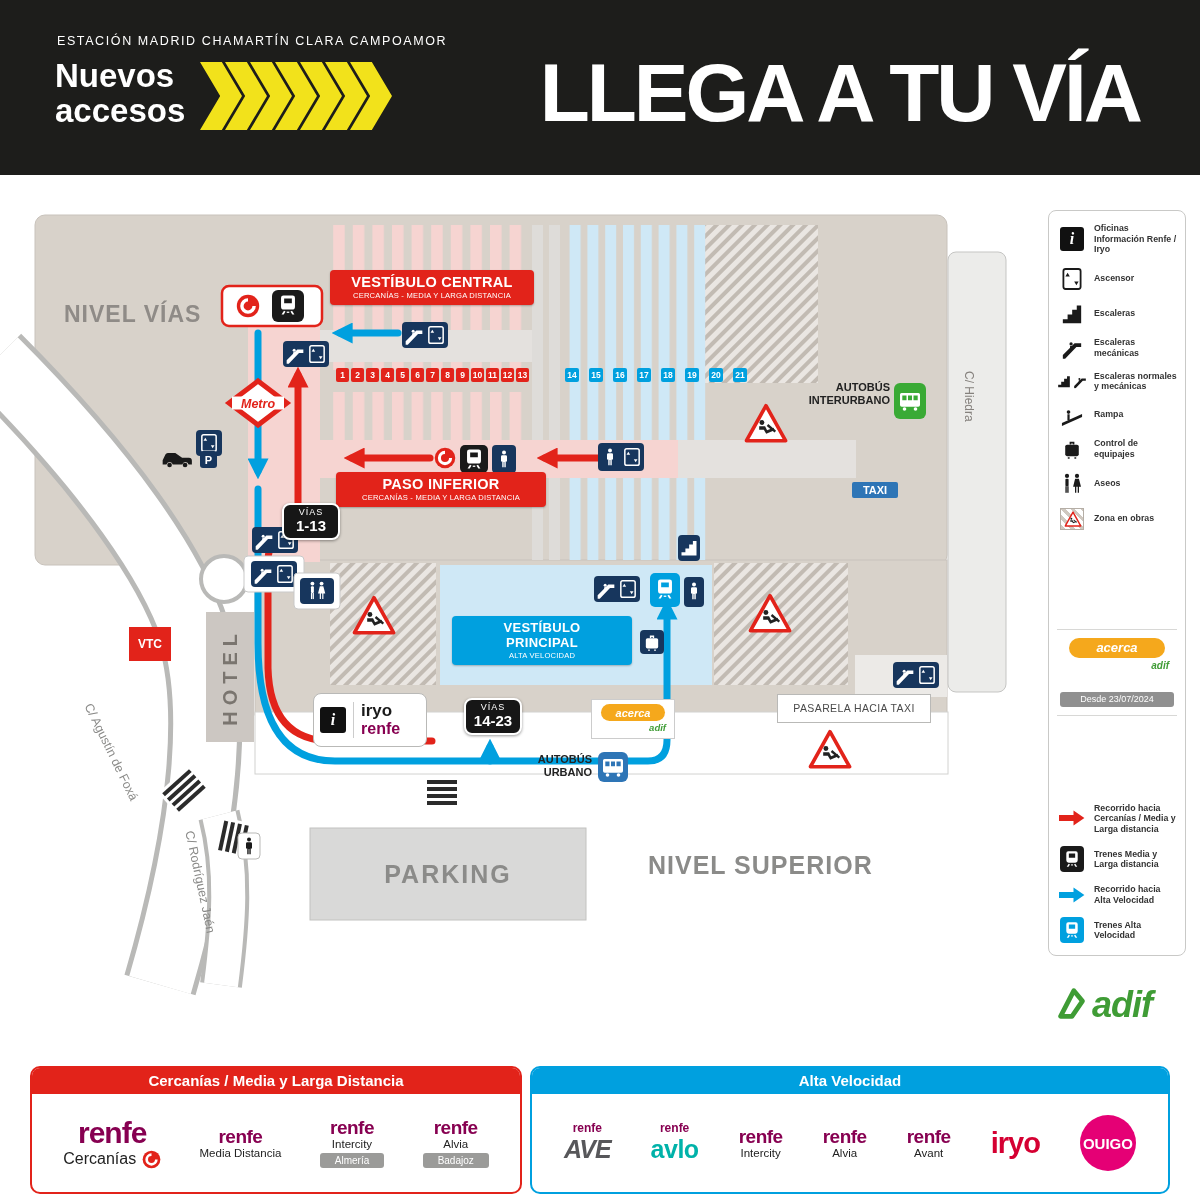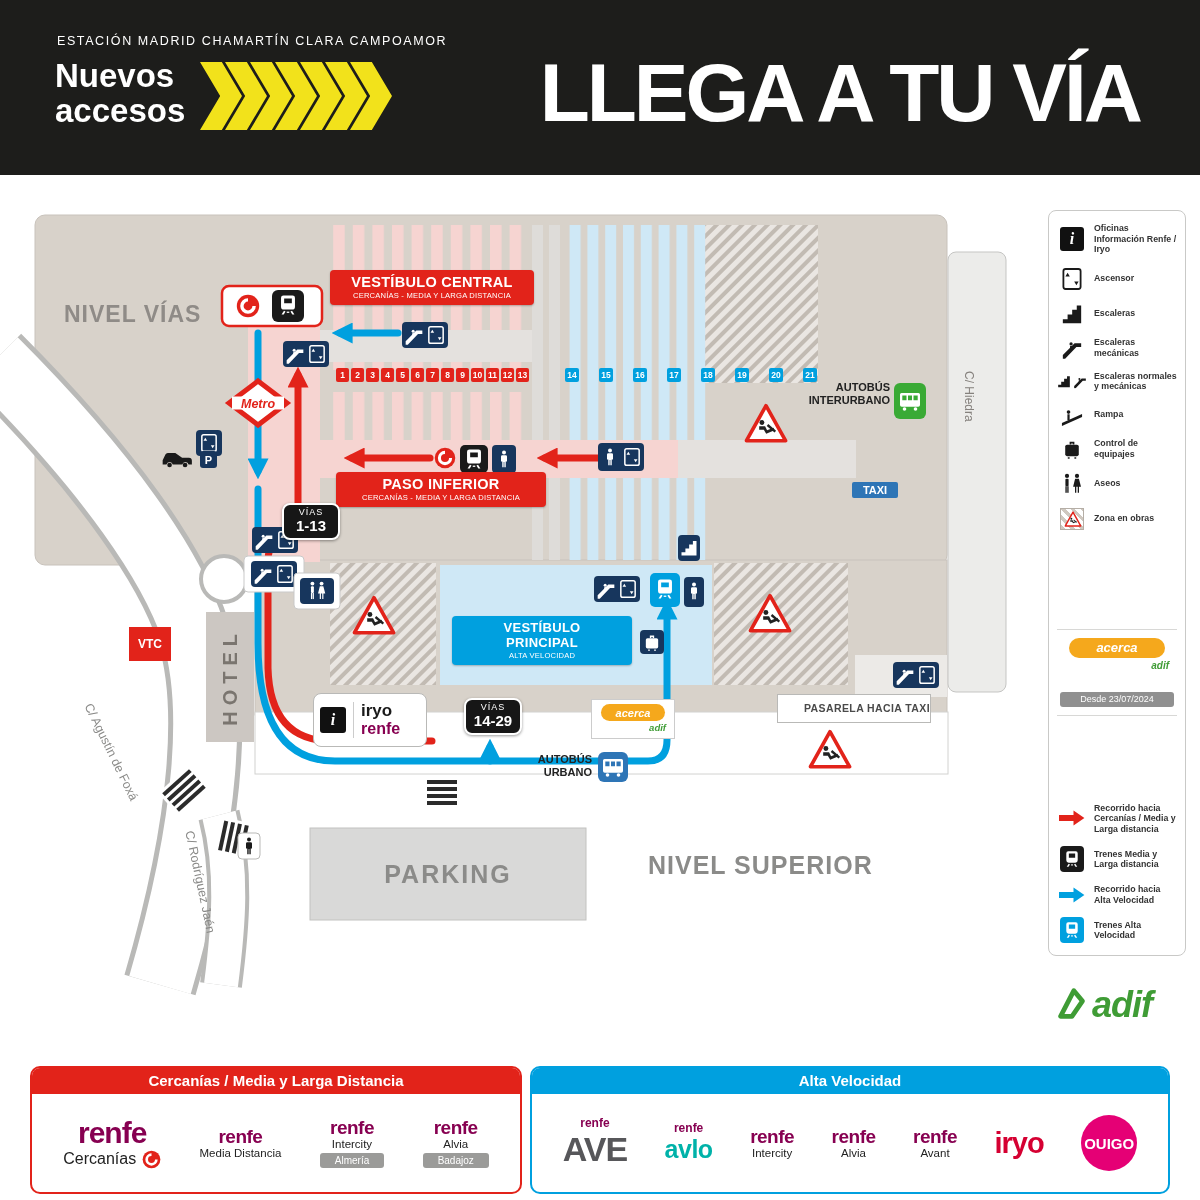--- a/index.html
+++ b/index.html
@@ -25,21 +25,21 @@
   .badge-red{background:var(--red,#e2231a)}
   .badge-blue{background:var(--blue,#00a0df)}
   .badge-red .t,.badge-blue .t{font-size:14.5px;font-weight:bold;letter-spacing:.3px}
   .badge-red .s,.badge-blue .s{font-size:7.6px;margin-top:1px;letter-spacing:.2px}
   .vias-box{position:absolute;width:58px;background:#161616;border:2px solid #fff;border-radius:8px;color:#fff;text-align:center;padding:2px 0 4px;box-shadow:0 1px 3px rgba(0,0,0,.4)}
   .vias-box .l{font-size:9px;letter-spacing:1px}
   .vias-box .v{font-size:15px;font-weight:bold}
   .plat-row{position:absolute;display:flex}
   .pn{width:13px;height:14px;margin-right:2px;display:flex;align-items:center;justify-content:center;color:#fff;font-size:8.5px;font-weight:bold;border-radius:2px}
   .pn.r{background:var(--red,#e2231a)}
-  .pn.b{background:var(--blue,#00a0df);width:14px;margin-right:20px}
+  .pn.b{background:var(--blue,#00a0df);width:14px;margin-right:10px}
   .bus-label{position:absolute;text-align:right;font-size:11px;font-weight:bold;color:#222;line-height:13px}
   .street{position:absolute;font-size:12.5px;color:#8a8a88;white-space:nowrap}
   .whitebox{position:absolute;background:#fff;border:1.5px solid #b9b9b7}
 
   
   #legend{left:1048px;top:210px;width:138px;height:746px;background:#fff;border:1.5px solid #c9c9c7;border-radius:8px;
     padding:12px 8px;display:flex;flex-direction:column;justify-content:space-between}
   .lg-item{display:flex;align-items:center;gap:7px;margin-bottom:12px}
   .lg-ic{width:30px;display:flex;justify-content:center;align-items:center;flex-shrink:0;color:#1a1a1a;gap:2px}
   .lg-ic svg{fill:#1a1a1a}
@@ -62,21 +62,21 @@
   .fhead{color:#fff;font-weight:bold;font-size:15px;text-align:center;padding:4px 0;height:26px}
   .fbody{display:flex;align-items:center;justify-content:space-around;height:calc(100% - 26px);padding:0 12px}
   .brand{text-align:center}
   .renfe-lg{color:var(--renfepurple,#870051);font-weight:bold;font-size:30px;letter-spacing:-1px;line-height:30px}
   .renfe-md{color:var(--renfepurple,#870051);font-weight:bold;font-size:19px;letter-spacing:-.5px;line-height:20px}
   .renfe-sm{color:var(--renfepurple,#870051);font-weight:bold;font-size:12px;line-height:13px}
   .sub-lg{font-size:16px;color:#222;font-weight:400}
   .sub-sm{font-size:11.5px;color:#222;font-weight:500}
   .brow{display:flex;align-items:center;gap:6px;justify-content:center;margin-top:2px}
   .bbadge{display:inline-block;background:#9b9b99;color:#fff;font-size:10px;padding:2px 15px;border-radius:3px;margin-top:3px}
-  .ave{font-size:34px;font-weight:900;color:#57575a;letter-spacing:-1px}
+  .ave{font-size:25px;font-style:italic;font-weight:900;color:#57575a;letter-spacing:-1px}
   .avlo{font-size:25px;font-weight:bold;color:var(--avloteal,#00b2a9);letter-spacing:-.5px}
   .iryo-lg{font-size:29px;font-weight:bold;color:var(--iryored,#d50032);letter-spacing:-1px}
   .ouigo{width:56px;height:56px;border-radius:50%;background:var(--ouigopink,#e50075);color:#fff;display:flex;align-items:center;justify-content:center;font-weight:800;font-size:15px}
   #adif-big{display:flex;align-items:flex-end;gap:2px}
   .adif-word{font-size:36px;font-weight:bold;font-style:italic;color:var(--adifgreen,#3f9c35);letter-spacing:-1px;line-height:34px}
 </style>
 </head>
 <body>
 
 <div id="app">
@@ -421,21 +421,21 @@
       <div class="t" style="font-size:13px">VESTÍBULO PRINCIPAL</div>
       <div class="s">ALTA VELOCIDAD</div>
     </div>
 
     <div class="vias-box" style="left:282px;top:328px">
       <div class="l">VÍAS</div>
       <div class="v">1-13</div>
     </div>
     <div class="vias-box" style="left:464px;top:523px">
       <div class="l">VÍAS</div>
-      <div class="v">14-29</div>
+      <div class="v">14-23</div>
     </div>
 
     <div class="plat-row" style="left:336px;top:193px">
       <span class="pn r">1</span>
       <span class="pn r">2</span>
       <span class="pn r">3</span>
       <span class="pn r">4</span>
       <span class="pn r">5</span>
       <span class="pn r">6</span>
       <span class="pn r">7</span>
@@ -463,21 +463,21 @@
     </div>
     <div class="bus-label" style="left:506px;top:578px;width:86px">
       <div>AUTOBÚS</div>
       <div>URBANO</div>
     </div>
 
     <div class="abs" style="left:852px;top:307px;width:46px;background:#2e75b6;color:#fff;font-size:11px;font-weight:bold;text-align:center;padding:2px 0;border-radius:2px">TAXI</div>
 
     <div class="abs" style="left:962px;top:196px;writing-mode:vertical-rl;font-size:12px;color:#85817d">C/ Hiedra</div>
 
-    <div class="whitebox" style="left:777px;top:519px;width:154px;height:29px;font-size:10.5px;font-weight:bold;color:#4a4a4a;text-align:right;line-height:26px;letter-spacing:.4px">PASARELA HACIA TAXI</div>
+    <div class="whitebox" style="left:777px;top:519px;width:154px;height:29px;font-size:10.5px;font-weight:normal;color:#4a4a4a;text-align:center;line-height:26px;letter-spacing:.4px">PASARELA HACIA TAXI</div>
 
     <div class="abs" style="left:206px;top:437px;width:48px;height:130px;background:#ccc7c2;display:flex;align-items:center;justify-content:center">
       <span style="writing-mode:vertical-rl;transform:rotate(180deg);font-size:20px;font-weight:bold;color:#7a756f;letter-spacing:6px">HOTEL</span>
     </div>
 
     <div class="abs" style="left:129px;top:452px;width:42px;height:34px;background:var(--red,#e2231a);border-radius:0;color:#fff;font-size:12px;font-weight:bold;display:flex;align-items:center;justify-content:center">VTC</div>
 
     <div class="whitebox" style="left:313px;top:518px;width:114px;height:54px;border-radius:8px;display:flex;align-items:center;padding:0 6px;gap:7px">
       <span class="info-sq" style="width:26px;height:26px">i</span>
       <span style="width:1px;height:36px;background:#ccc"></span>

